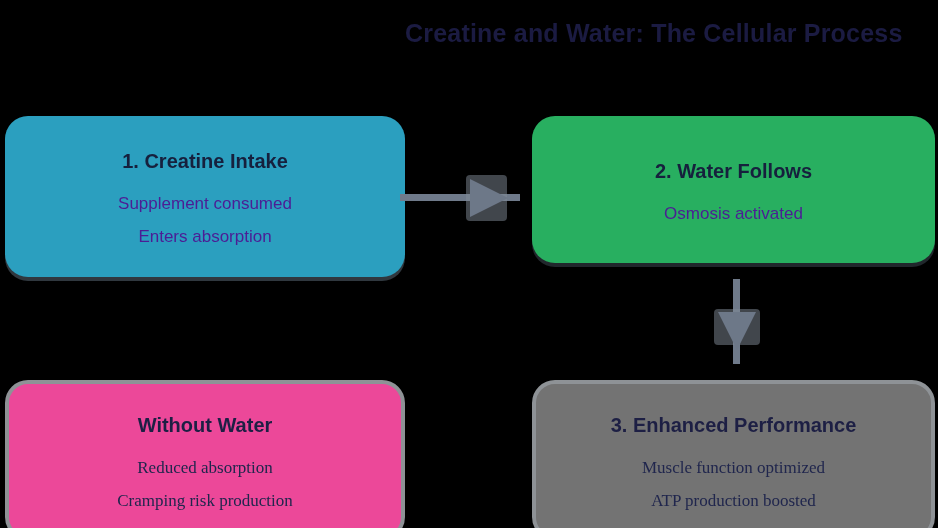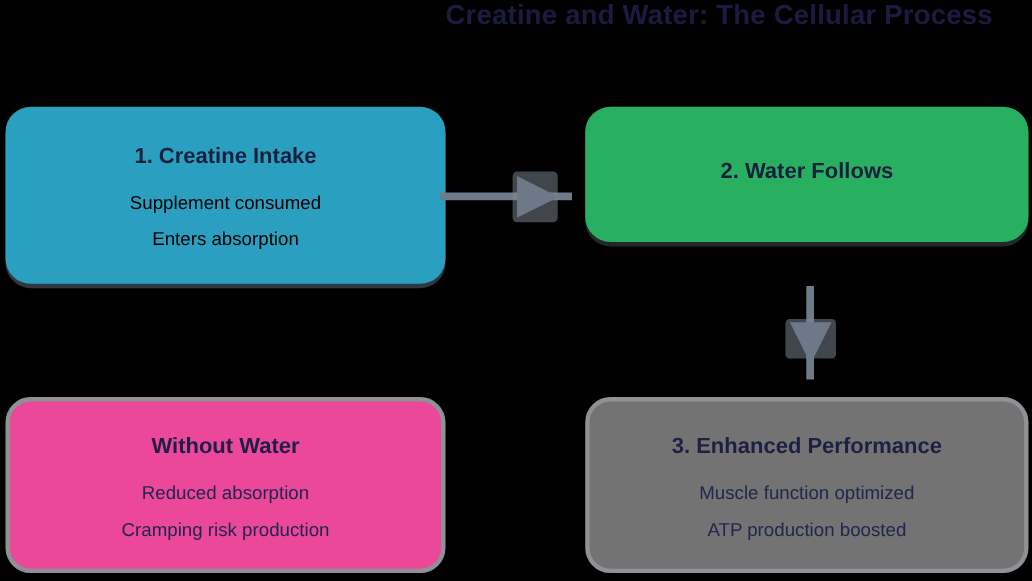--- a/index.html
+++ b/index.html
@@ -1,55 +1,55 @@
 <!DOCTYPE html>
 <html><head>
 <meta charset="utf-8">
 <style>
   html,body{margin:0;padding:0;}
   body{
     width:938px;height:528px;position:relative;overflow:hidden;
     background:#000000;
     font-family:"Liberation Sans","DejaVu Sans",sans-serif;
   }
-  .stage{position:absolute;inset:0;}
+  .stage{position:absolute;inset:0;margin-top:19px;}
   .diagram-title{
     position:absolute;left:405px;top:0px;width:533px;
     font-size:25px;font-weight:700;color:#1b1b42;
     white-space:nowrap;letter-spacing:0.2px;
   }
   .flow-box{
     position:absolute;border-radius:23px;box-sizing:border-box;
     display:flex;flex-direction:column;align-items:center;justify-content:center;
     text-align:center;padding-top:10px;
   }
   .flow-box .heading{
     font-size:20px;font-weight:700;color:#16203d;margin-bottom:14px;
   }
   .flow-box .line{
-    font-size:17px;color:#000000;line-height:33px;
+    font-size:17px;color:#4c1d95;line-height:33px;
   }
   .box-creatine{
     left:5px;top:97px;width:400px;height:161px;background:#2b9fbf;
     box-shadow:0 4px 0 rgba(120,140,158,0.40);
   }
   .box-water{
-    left:532px;top:97px;width:403px;height:123px;background:#28af60;
+    left:532px;top:97px;width:403px;height:147px;background:#28af60;
     box-shadow:0 4px 0 rgba(120,140,158,0.28);
     align-items:center;
   }
   .box-without{
     left:5px;top:361px;width:400px;height:160px;background:#ec4899;
     border:4px solid #8e9296;
   }
   .box-enhanced{
     left:532px;top:361px;width:403px;height:160px;background:#737373;
     border:4px solid #8e9296;
   }
-  .box-without .line,.box-enhanced .line{color:#20264d;}
+  .box-without .line,.box-enhanced .line{color:#20264d;font-family:Liberation Serif, serif;}
   .box-without .heading,.box-enhanced .heading{color:#1d1f44;}
   
   .edge{position:absolute;}
   .h-line{left:400px;top:175px;width:120px;height:7px;background:#6f7a8a;}
   .h-blob{left:466px;top:156px;width:41px;height:46px;background:rgba(130,139,152,0.50);border-radius:4px;}
   .h-head{
     left:470px;top:160px;width:0;height:0;
     border-left:38px solid #6d7888;
     border-top:19px solid transparent;border-bottom:19px solid transparent;
   }
@@ -69,20 +69,21 @@
   <div class="diagram-title">Creatine and Water: The Cellular Process</div>
 
   <div class="flow-box box-creatine">
     <div class="heading">1. Creatine Intake</div>
     <div class="line">Supplement consumed</div>
     <div class="line">Enters absorption</div>
   </div>
 
   <div class="flow-box box-water">
     <div class="heading">2. Water Follows</div>
+    <div class="line">Osmosis activated</div>
   </div>
 
   <div class="flow-box box-without">
     <div class="heading">Without Water</div>
     <div class="line">Reduced absorption</div>
     <div class="line">Cramping risk production</div>
   </div>
 
   <div class="flow-box box-enhanced">
     <div class="heading">3. Enhanced Performance</div>

